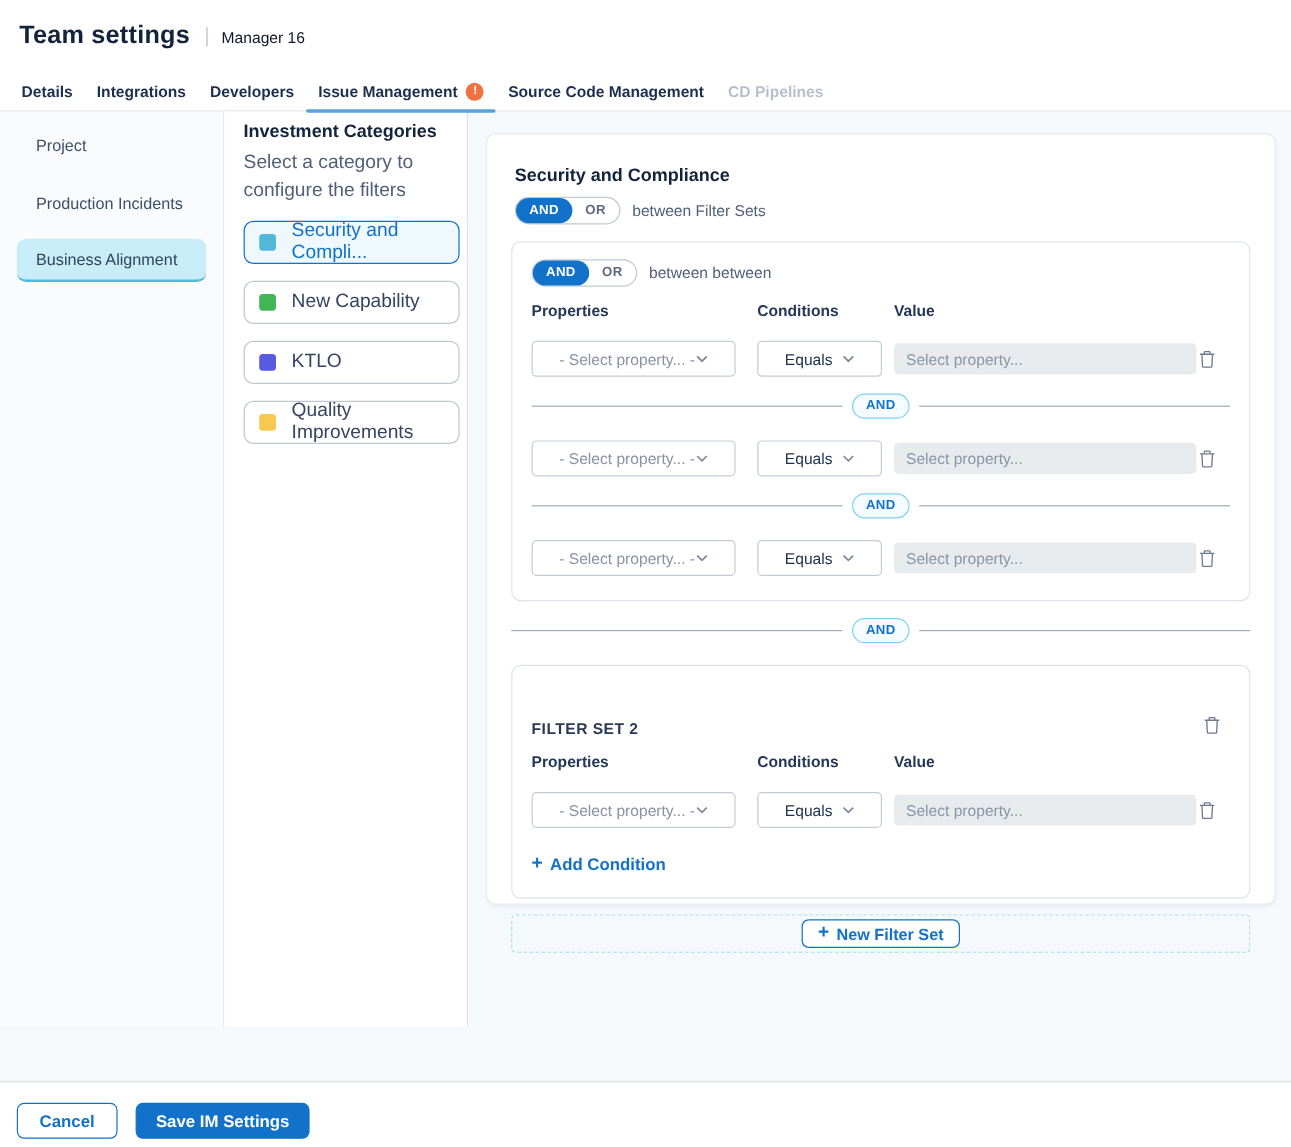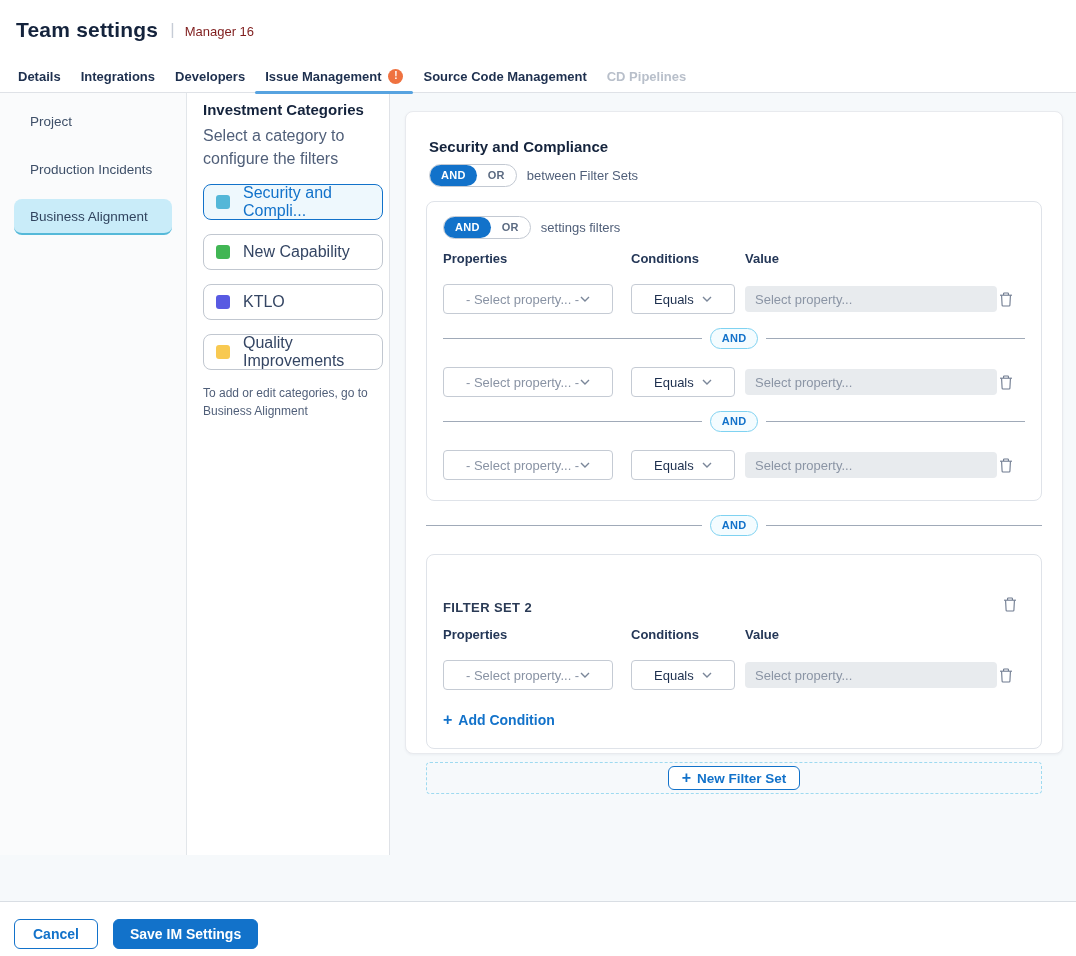--- a/index.html
+++ b/index.html
@@ -6,21 +6,21 @@
   html,body { width:1076px; height:956px; }
   body {
     font-family:"Liberation Sans", sans-serif;
     color:#172b4d; background:#ffffff; font-size:13px;
     overflow:hidden;
   }
   
   .app-header { height:60px; display:flex; align-items:center; padding:0 16px; background:#fff; }
   .app-title { font-size:21px; font-weight:bold; color:#14233c; letter-spacing:.2px; }
   .app-sep { color:#c6ccd6; font-size:17px; margin:0 10px 0 12px; font-weight:300; }
-  .app-context { font-size:13px; color:#7f1d1d; padding-top:3px; }
+  .app-context { font-size:13px; color:#0f172a; padding-top:3px; }
 
   
   .tabbar { height:33px; display:flex; align-items:center; border-bottom:1px solid #dfe2e7; padding:0 8px; background:#fff; }
   .tab { position:relative; height:33px; display:flex; align-items:center; gap:7px; padding:0 10px; font-size:13px; font-weight:600; color:#1d2f4e; cursor:pointer; }
   .tab.disabled { color:#b8bfca; }
   .tab.active::after { content:""; position:absolute; left:0; right:0; bottom:-1px; height:3px; background:#57a3e0; border-radius:2px; }
   .warn-badge { width:15px; height:15px; border-radius:50%; background:#ef7240; color:#fff; font-size:10px; font-weight:bold; display:flex; align-items:center; justify-content:center; line-height:1; }
 
   
   .body-wrap { display:flex; height:762px; }
@@ -152,42 +152,41 @@
         </div>
         <div class="cat-btn">
           <span class="cat-swatch" style="background: rgb(88, 90, 226);"></span>
           <span>KTLO</span>
         </div>
         <div class="cat-btn">
           <span class="cat-swatch" style="background: rgb(248, 201, 81);"></span>
           <span>Quality Improvements</span>
         </div>
 
-        <div class="cat-note">To add or edit categories, go to Business Alignment</div>
       </div>
 
       <div class="right-area">
         <div class="filter-card">
           <div class="fc-title">Security and Compliance</div>
 
           <div class="fc-toprow">
             <div class="optoggle">
               <span class="opt on">AND</span>
               <span class="opt">OR</span>
             </div>
             <span class="between-txt">between Filter Sets</span>
           </div>
 
           <div class="fset">
             <div class="fset-toprow">
               <div class="optoggle">
                 <span class="opt on">AND</span>
                 <span class="opt">OR</span>
               </div>
-              <span class="between-txt">settings filters</span>
+              <span class="between-txt">between between</span>
             </div>
 
             <div class="fheaders">
               <span class="fh p">Properties</span>
               <span class="fh c">Conditions</span>
               <span class="fh">Value</span>
             </div>
 
             <div class="frow">
               <div class="fake-select sel-prop">

